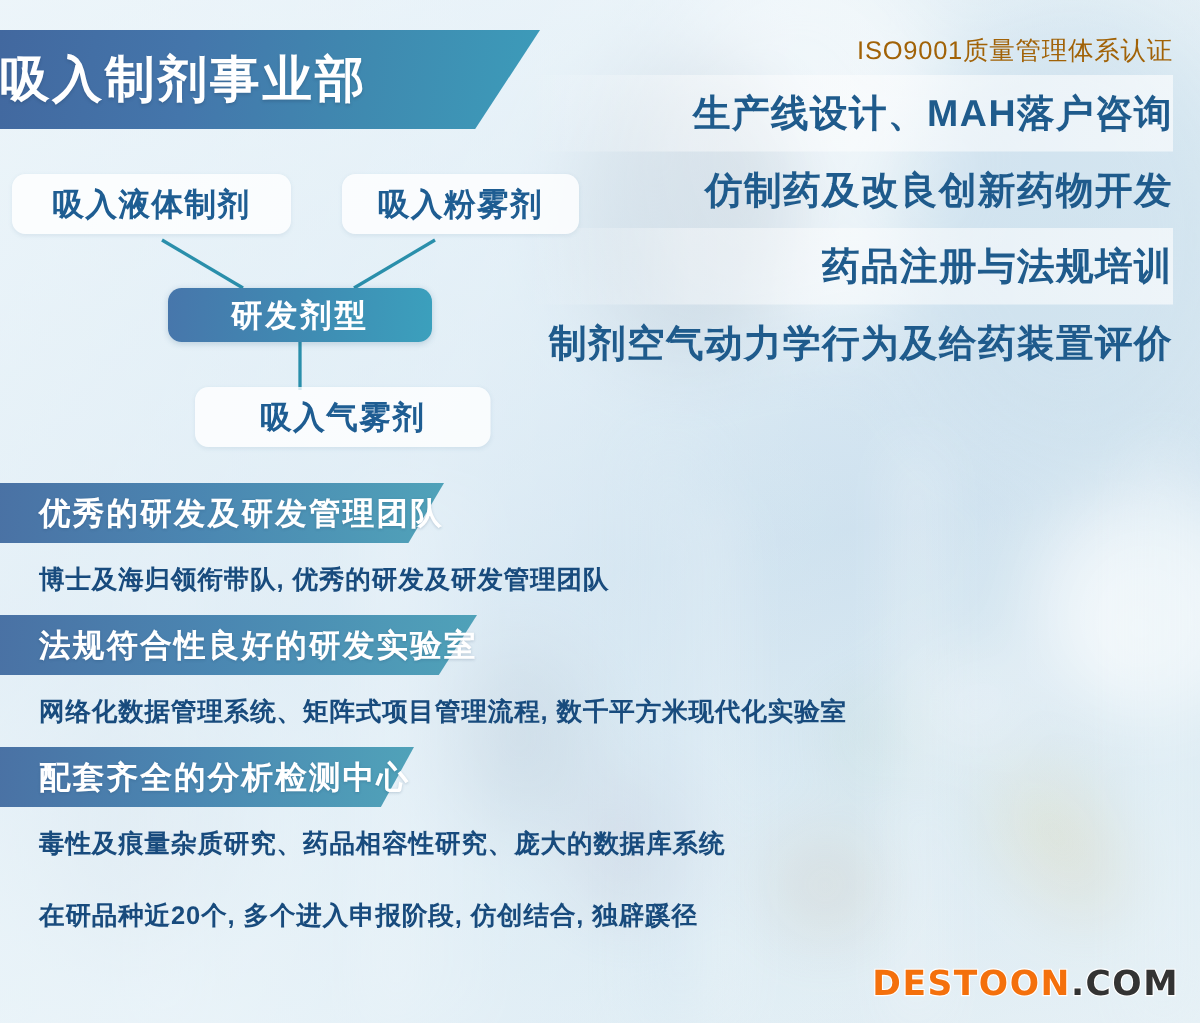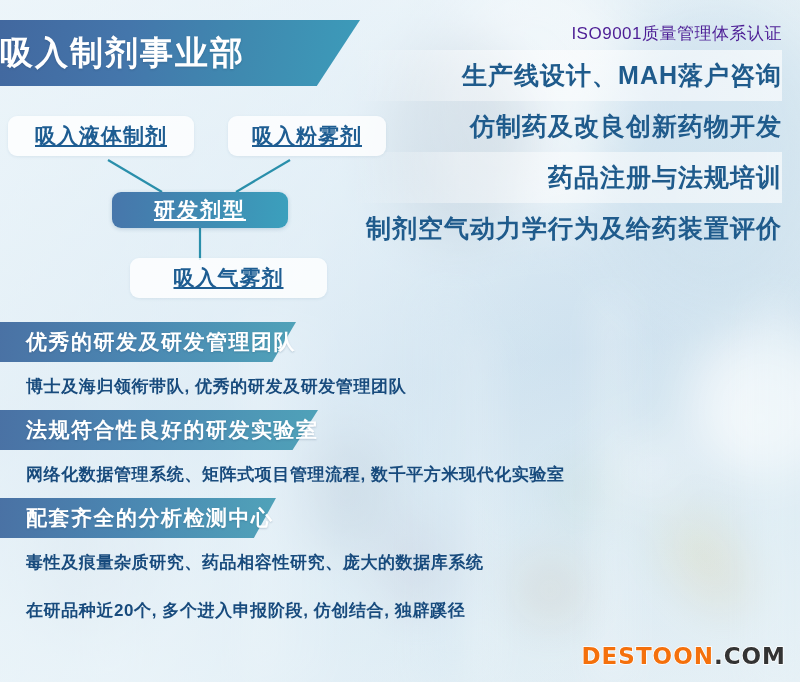--- a/index.html
+++ b/index.html
@@ -86,21 +86,20 @@
     top: 0;
   }
   .node {
     position: absolute;
     display: flex;
     align-items: center;
     justify-content: center;
     border-radius: 9px;
     white-space: nowrap;
     font-weight: bold;
-    text-decoration: underline;
   }
   .node-leaf {
     background: rgba(255,255,255,.80);
     color: #1e5d92;
     font-size: 21px;
     letter-spacing: 1px;
     box-shadow: 0 1px 3px rgba(90,130,165,.12);
   }
   .node-root {
     background: linear-gradient(95deg, #4776ab 0%, #3f8cb3 55%, #3ba0bd 100%);
@@ -130,21 +129,21 @@
     color: #1f5b8c;
     font-weight: bold;
     white-space: nowrap;
   }
   .service-row.band {
     background: linear-gradient(90deg, rgba(255,255,255,0) 0%, rgba(255,255,255,.42) 25%, rgba(255,255,255,.62) 100%);
   }
   .service-row.iso {
     height: 34px;
     font-size: 17px;
-    color: #4c1d95;
+    color: #a16207;
     font-weight: normal;
     letter-spacing: .5px;
   }
   .service-row.big {
     height: 51px;
     font-size: 25px;
     letter-spacing: 1px;
   }
 
   

